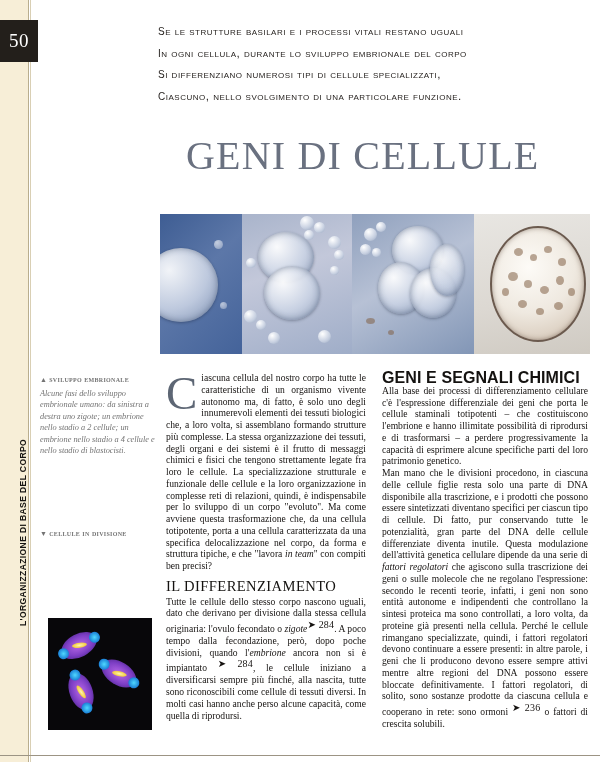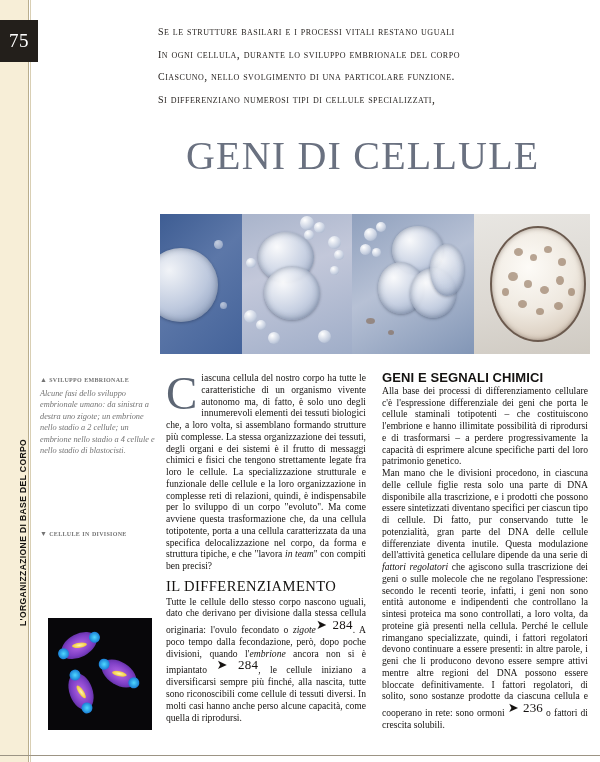--- a/index.html
+++ b/index.html
@@ -91,21 +91,21 @@
     color: #161412;
     white-space: nowrap;
   }
 
   
   .standfirst {
     position: absolute;
     left: 158px;
     top: 20px;
     width: 430px;
-    font-family: Liberation Serif, serif;
+    font-family: Liberation Sans, sans-serif;
     font-size: 11.6px;
     line-height: 21.5px;
     letter-spacing: 0.5px;
     color: #201c19;
     font-variant: small-caps;
     text-transform: lowercase;
   }
   .standfirst .line:first-letter {
     font-size: 13.6px;
   }
@@ -256,61 +256,61 @@
     font-family: "Liberation Serif", serif;
     font-size: 47px;
     line-height: 36px;
     padding: 3px 4px 0 0;
     color: #5d6674;
     font-weight: normal;
   }
 
   .sec-head {
     font-family: "Liberation Sans", sans-serif;
-    font-size: 13px;
+    font-size: 16px;
     font-weight: bold;
     letter-spacing: 0.1px;
     color: #141210;
     margin: 0 0 1px 0;
   }
   .sec-head.big {
     font-family: "Liberation Serif", serif;
     font-size: 14.6px;
     letter-spacing: 0.4px;
     font-weight: normal;
     margin: 9px 0 3px 0;
   }
   .it { font-style: italic; }
   .ref {
-    font-size: 13px;
+    font-size: 10px;
     vertical-align: super;
     letter-spacing: 0.2px;
   }
 </style>
 </head>
 <body>
 
 <div id="page">
 
   <div class="spine"></div>
   <div class="spine-rule"></div>
   <div class="spine-rule2"></div>
   <div class="bottom-rule"></div>
 
   <div class="page-num">
-    <span>75</span>
+    <span>50</span>
   </div>
 
   <div class="vert-head">L'ORGANIZZAZIONE DI BASE DEL CORPO</div>
 
   <div class="standfirst">
     <div class="line">Se le strutture basilari e i processi vitali restano uguali</div>
     <div class="line">in ogni cellula, durante lo sviluppo embrionale del corpo</div>
+    <div class="line">si differenziano numerosi tipi di cellule specializzati,</div>
     <div class="line">ciascuno, nello svolgimento di una particolare funzione.</div>
-    <div class="line">si differenziano numerosi tipi di cellule specializzati,</div>
   </div>
 
   <h1 class="page-title">GENI DI CELLULE</h1>
 
   <div class="photo-strip">
 
     <div class="photo p1">
       <div class="cellblob" style="left:-16px;top:34px;width:74px;height:74px;"></div>
       <div class="tiny" style="left:54px;top:26px;width:9px;height:9px;opacity:.65;"></div>
       <div class="tiny" style="left:60px;top:88px;width:7px;height:7px;opacity:.6;"></div>

